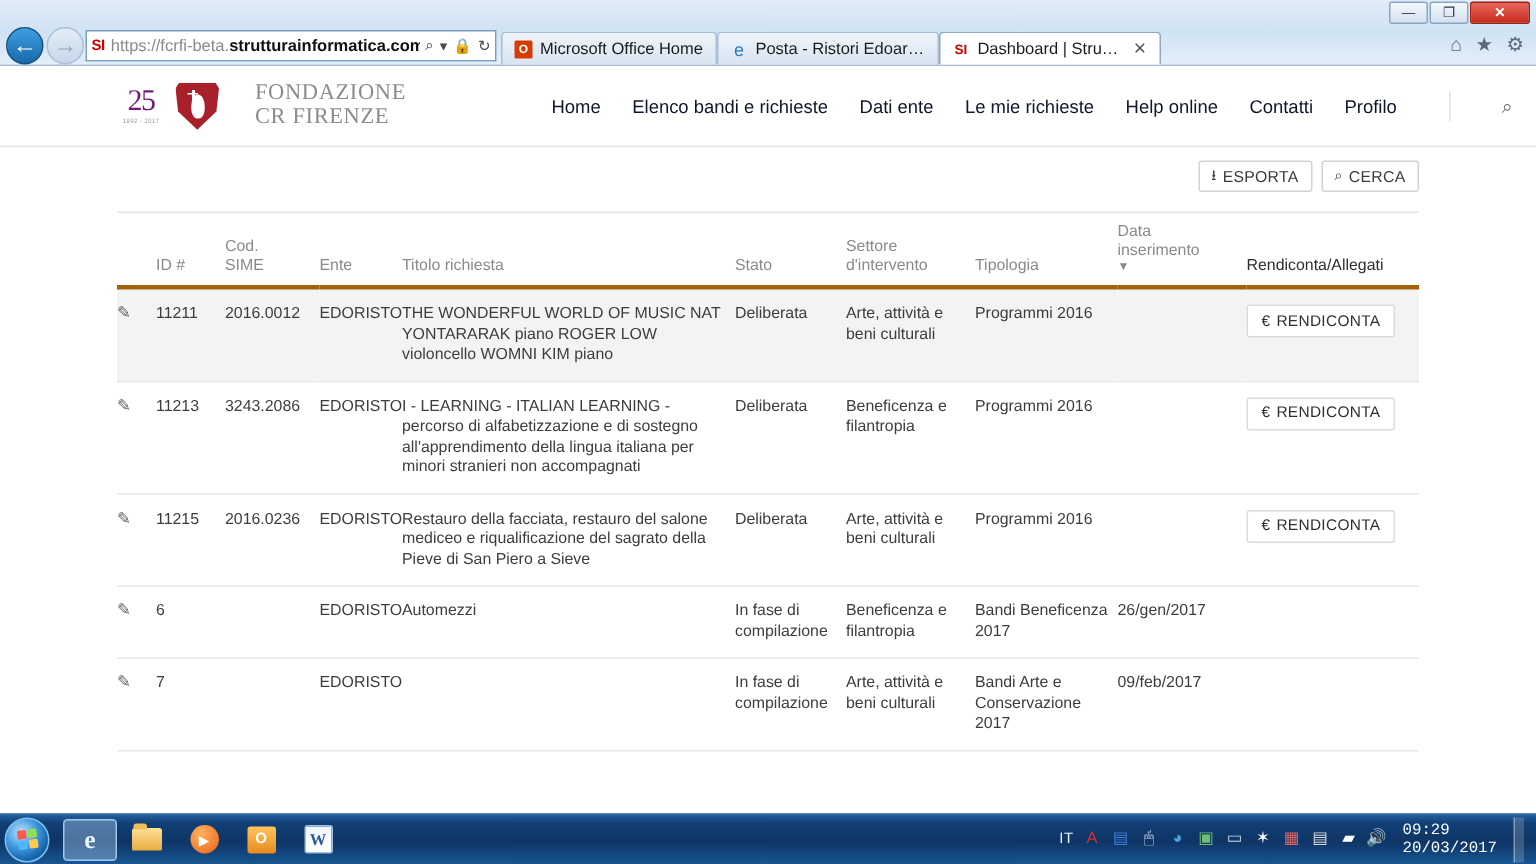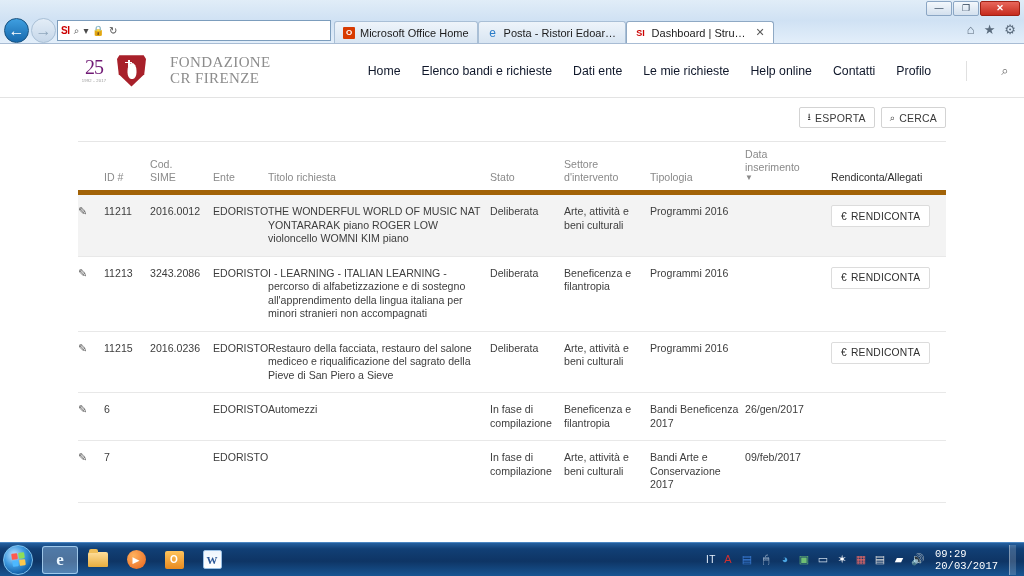--- a/index.html
+++ b/index.html
@@ -160,21 +160,21 @@
   }
   .btn .gi { font-size: 9.5px; }
   .rule { height: 1px; background: #e6e6e6; margin-top: 13px; }
 
   
   table.richieste { width: 100%; border-collapse: collapse; table-layout: fixed; }
   table.richieste thead th {
     font-size: 10.6px; color: #8a8a8a; font-weight: normal;
     text-align: left; vertical-align: bottom;
     padding: 6px 6px 7px 0;
-    border-bottom: 5px solid #a16207;
+    border-bottom: 3px solid #a16207;
     line-height: 12.5px;
     margin-top: 16px;
   }
   table.richieste thead th.bold-head { color: #2e2e2e; font-weight: normal; text-align: left; }
   .sort-arrow { display:block; color:#8a8a8a; font-size:8px; line-height:10px; }
 
   table.richieste tbody td {
     font-size: 10.6px; color: #3d3d3d; vertical-align: top;
     padding: 10px 6px 10px 0;
     border-bottom: 1px solid #e8e8e8;
@@ -253,20 +253,21 @@
         <div class="wc close">✕</div>
       </div>
 
       <div class="nav-btns">
         <div class="rnd-btn back">←</div>
         <div class="rnd-btn fwd">→</div>
       </div>
 
       <div class="addr-bar">
         <span class="si-badge">SI</span>
+        <span class="url"><span class="dim">https://</span><span class="dim">fcrfi-beta.</span><span class="strong">strutturainformatica.com</span></span>
         <span class="addr-icn">⌕</span>
         <span class="addr-icn">▾</span>
         <span class="addr-icn">🔒</span>
         <span class="addr-icn">↻</span>
       </div>
 
       <div class="tabs">
         <div class="tab">
           <span class="tab-ico office">O</span>
           <span class="tab-label">Microsoft Office Home</span>

